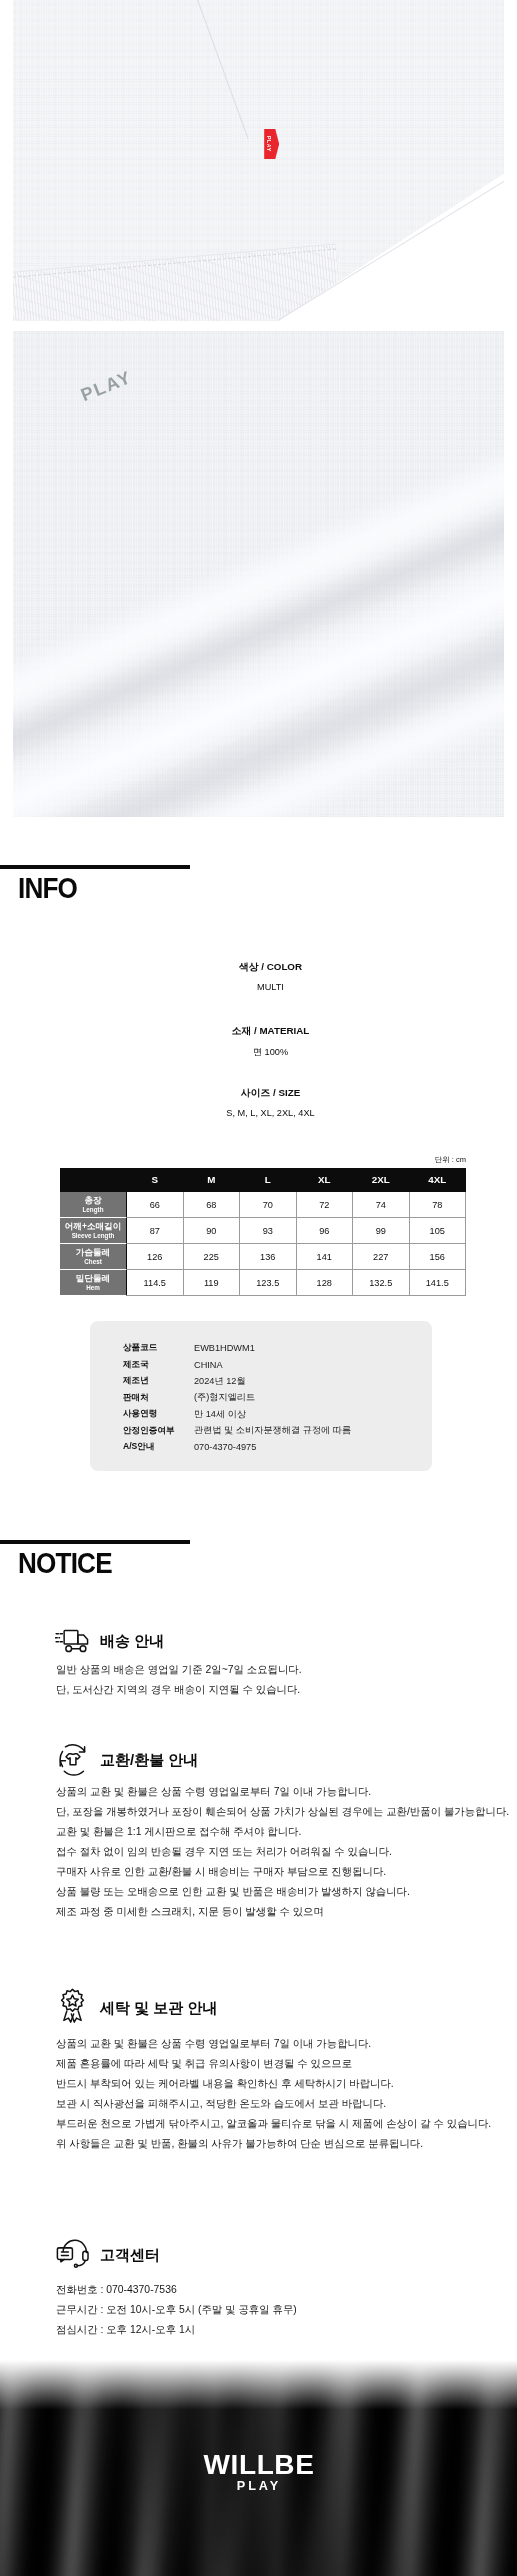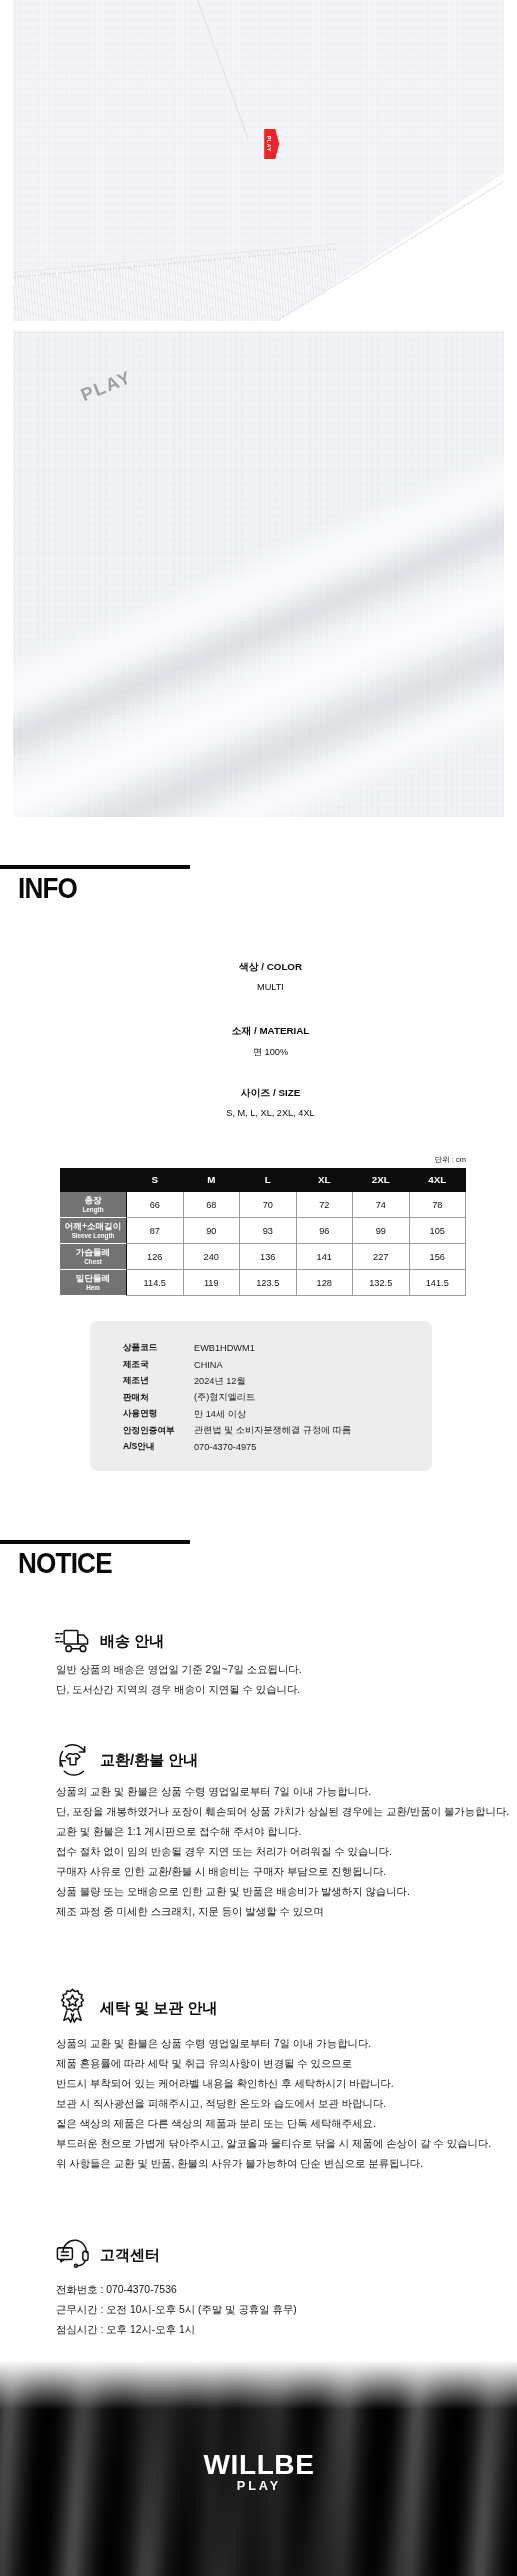--- a/index.html
+++ b/index.html
@@ -154,21 +154,21 @@
     <div class="cell">93</div>
     <div class="cell">96</div>
     <div class="cell">99</div>
     <div class="cell">105</div>
 
     <div class="cell rowlabel">
       <span class="ko">가슴둘레</span>
       <span class="en">Chest</span>
     </div>
     <div class="cell">126</div>
-    <div class="cell">240</div>
+    <div class="cell">225</div>
     <div class="cell">136</div>
     <div class="cell">141</div>
     <div class="cell">227</div>
     <div class="cell">156</div>
 
     <div class="cell rowlabel">
       <span class="ko">밑단둘레</span>
       <span class="en">Hem</span>
     </div>
     <div class="cell">114.5</div>
@@ -257,21 +257,20 @@
       <path d="M20 42 l-5 16 8 -4 4 7 5 -14"></path>
       <path d="M40 42 l5 16 -8 -4 -4 7 -5 -14"></path>
     </svg>
   </div>
   <div class="nsec-head" style="top:2000px;">세탁 및 보관 안내</div>
   <div class="nsec-lines" style="top:2034px;">
     <div>상품의 교환 및 환불은 상품 수령 영업일로부터 7일 이내 가능합니다.</div>
     <div>제품 혼용률에 따라 세탁 및 취급 유의사항이 변경될 수 있으므로</div>
     <div>반드시 부착되어 있는 케어라벨 내용을 확인하신 후 세탁하시기 바랍니다.</div>
     <div>보관 시 직사광선을 피해주시고, 적당한 온도와 습도에서 보관 바랍니다.</div>
-    <div>짙은 색상의 제품은 다른 색상의 제품과 분리 또는 단독 세탁해주세요.</div>
     <div>부드러운 천으로 가볍게 닦아주시고, 알코올과 물티슈로 닦을 시 제품에 손상이 갈 수 있습니다.</div>
     <div>위 사항들은 교환 및 반품, 환불의 사유가 불가능하여 단순 변심으로 분류됩니다.</div>
   </div>
 
   <div class="nsec-icon" style="top:2234px;">
     <svg width="36" height="37" viewBox="0 0 62 64" fill="none" stroke="#111" stroke-width="2.6" stroke-linecap="round" stroke-linejoin="round">
       <path d="M14 30 a20 20 0 0 1 40 2"></path>
       <rect x="4" y="24" width="26" height="20" rx="3"></rect>
       <path d="M10 48 l0 -4 M10 48 l6 -4"></path>
       <path d="M11 31 h12 M11 37 h12"></path>

